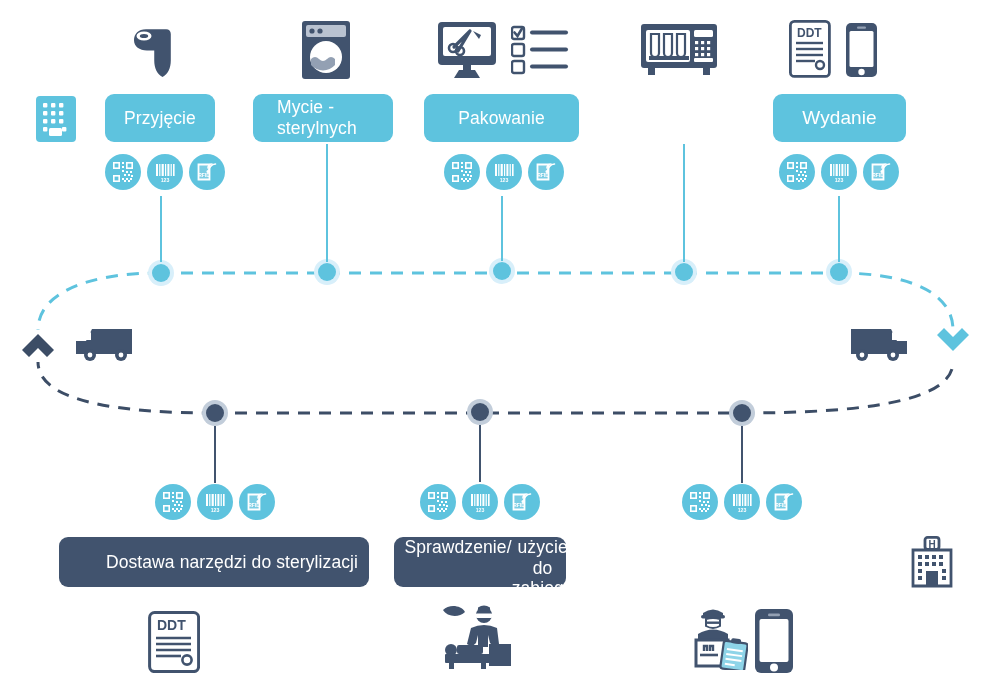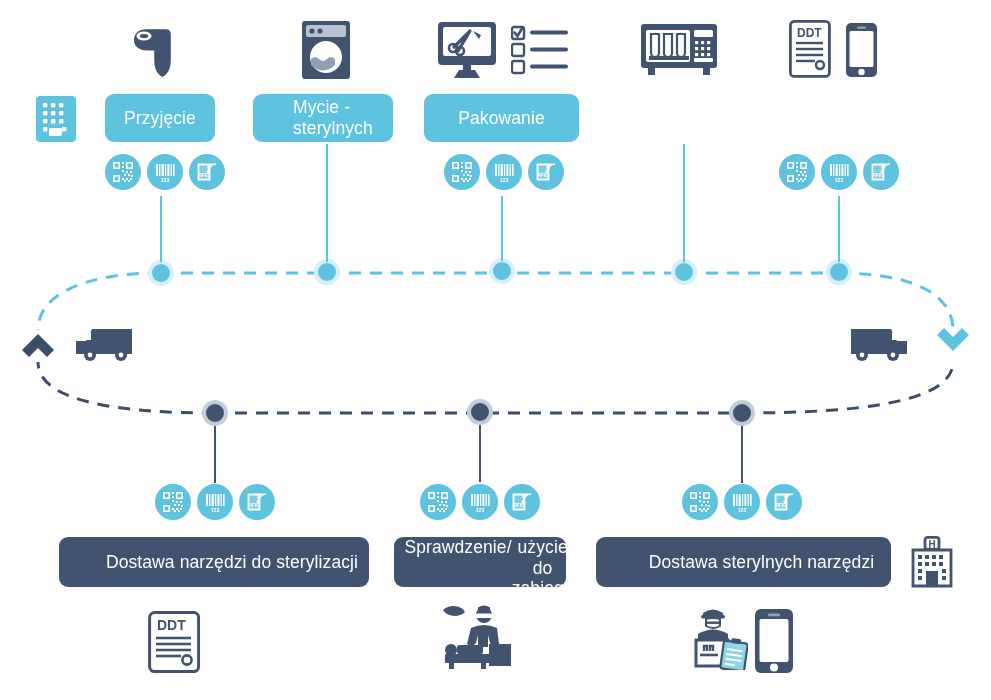--- a/index.html
+++ b/index.html
@@ -38,21 +38,21 @@
     font-size: 17.5px;
   }
   .pill.bottom {
     background: #41536e;
     font-size: 17.5px;
     padding-left: 36px;
   }
   .pill.left-text {
     justify-content: flex-start;
     text-align: left;
-    padding-left: 40px;
+    padding-left: 24px;
   }
 
   
   .badges {
     position: absolute;
     display: flex;
     gap: 6px;
   }
   .badge {
     width: 36px;
@@ -272,20 +272,23 @@
   <div class="pill top left-text" style="left:253px; top:94px; width:140px; height:48px; flex-direction:column; align-items:flex-start; justify-content:center;">
     <span>Mycie -</span>
     <span>sterylnych</span>
   </div>
 
   <div class="pill top" style="left:424px; top:94px; width:155px; height:48px;">
     <span>Pakowanie</span>
   </div>
 
 
+  <div class="pill top" style="left:773px; top:94px; width:133px; height:48px; font-size:19px;">
+    <span>Wydanie</span>
+  </div>
 
   <div class="badges" style="left:105px; top:154px;">
     <div class="badge">
       <svg width="22" height="22" viewBox="0 0 22 22">
         <g fill="#ffffff">
           <path d="M1 1h7v7H1z"></path>
             <path d="M14 1h7v7h-7z"></path>
             <path d="M1 14h7v7H1z"></path>
         </g>
         <g fill="#5ec3de">
@@ -654,23 +657,20 @@
 
   <div class="pill bottom" style="left:59px; top:537px; width:310px; height:50px;">
     <span>Dostawa narzędzi do sterylizacji</span>
   </div>
 
   <div class="pill bottom" style="left:394px; top:537px; width:172px; height:50px; flex-direction:row; align-items:flex-start; justify-content:center; padding-left:18px; box-sizing:border-box;">
     <span>Sprawdzenie/</span>
     <span>użycie do zabiegu</span>
   </div>
 
-  <div class="pill bottom" style="left:596px; top:537px; width:295px; height:50px;">
-    <span>Dostawa sterylnych narzędzi</span>
-  </div>
 
   <div class="icon" style="left:909px; top:536px;">
     <svg width="46" height="52" viewBox="0 0 46 52">
       <rect x="16" y="1.4" width="14" height="12" rx="2.6" fill="none" stroke="#41536e" stroke-width="2.8"></rect>
       <text x="23" y="12" text-anchor="middle" font-family="Liberation Sans, sans-serif" font-size="10" font-weight="bold" fill="#41536e">H</text>
       <path d="M4 14 h38 v36 h-38 z" fill="none" stroke="#41536e" stroke-width="2.8"></path>
       <g fill="#41536e">
         <rect x="9" y="19" width="4" height="4"></rect>
           <rect x="16" y="19" width="4" height="4"></rect>
         <rect x="23" y="19" width="4" height="4"></rect>

